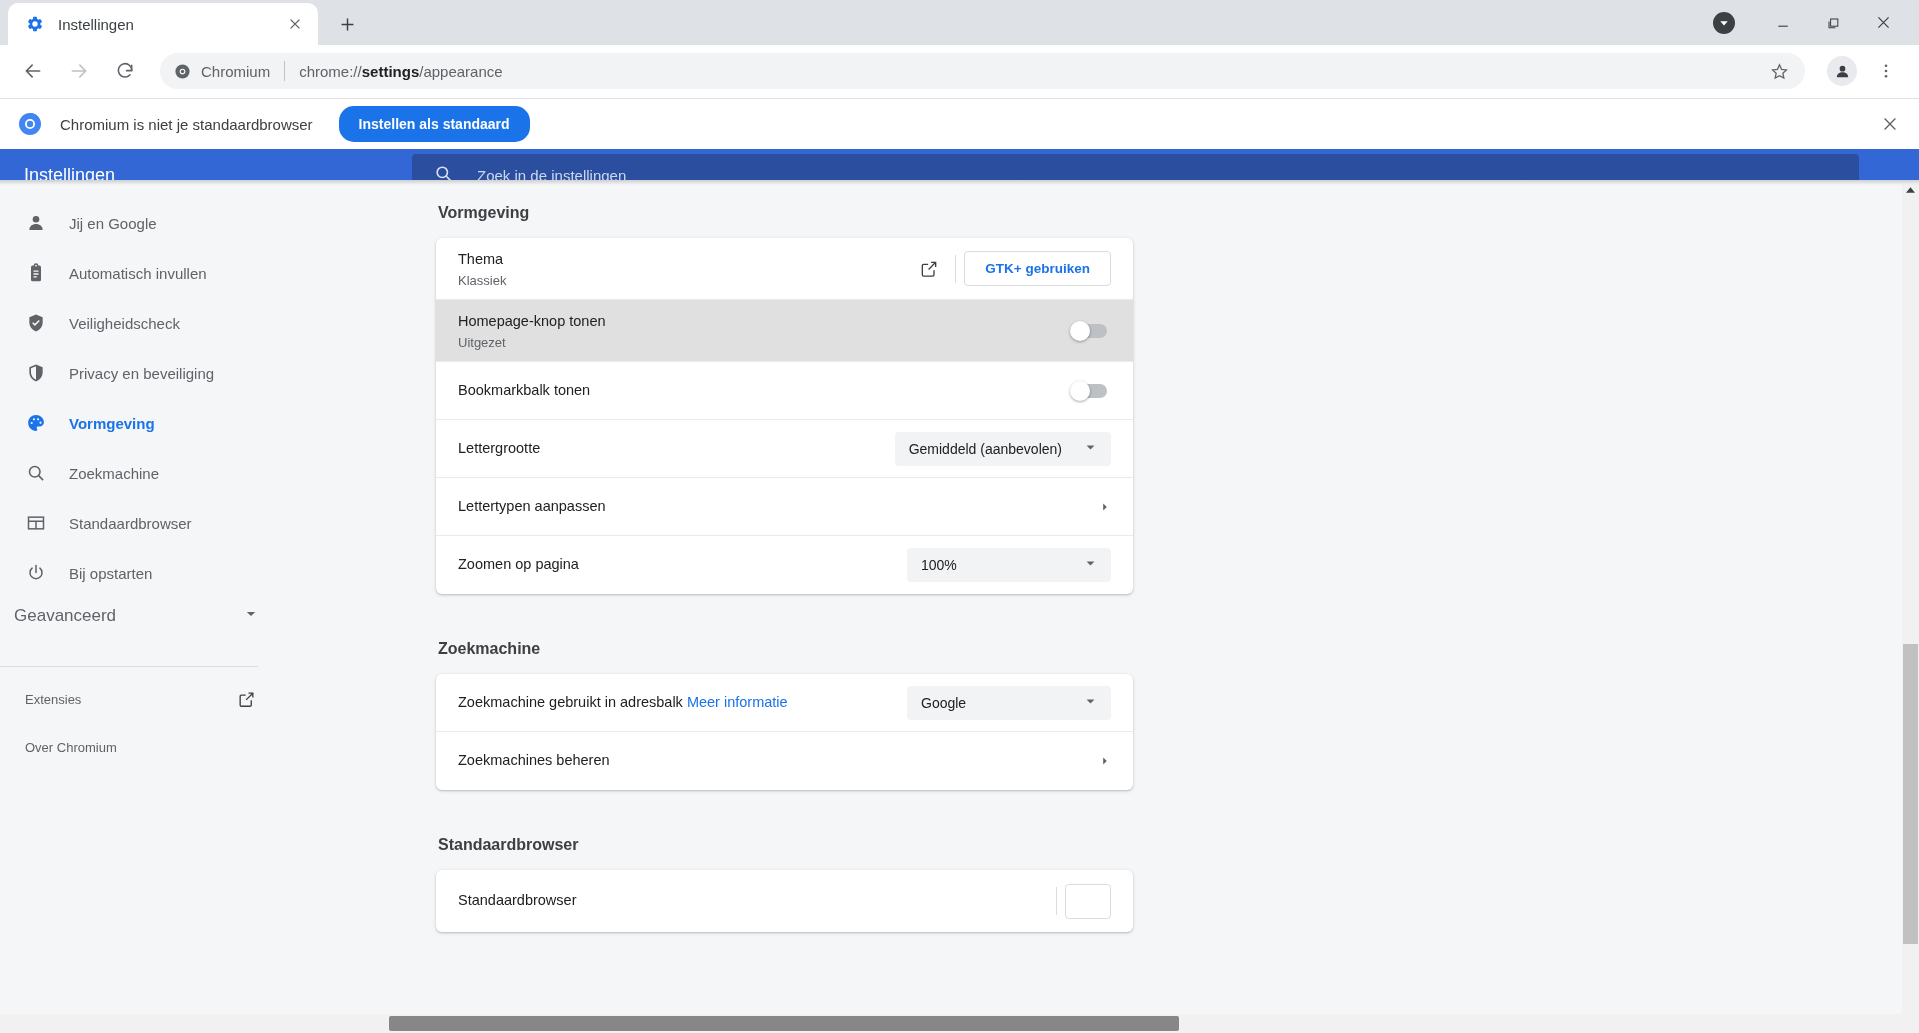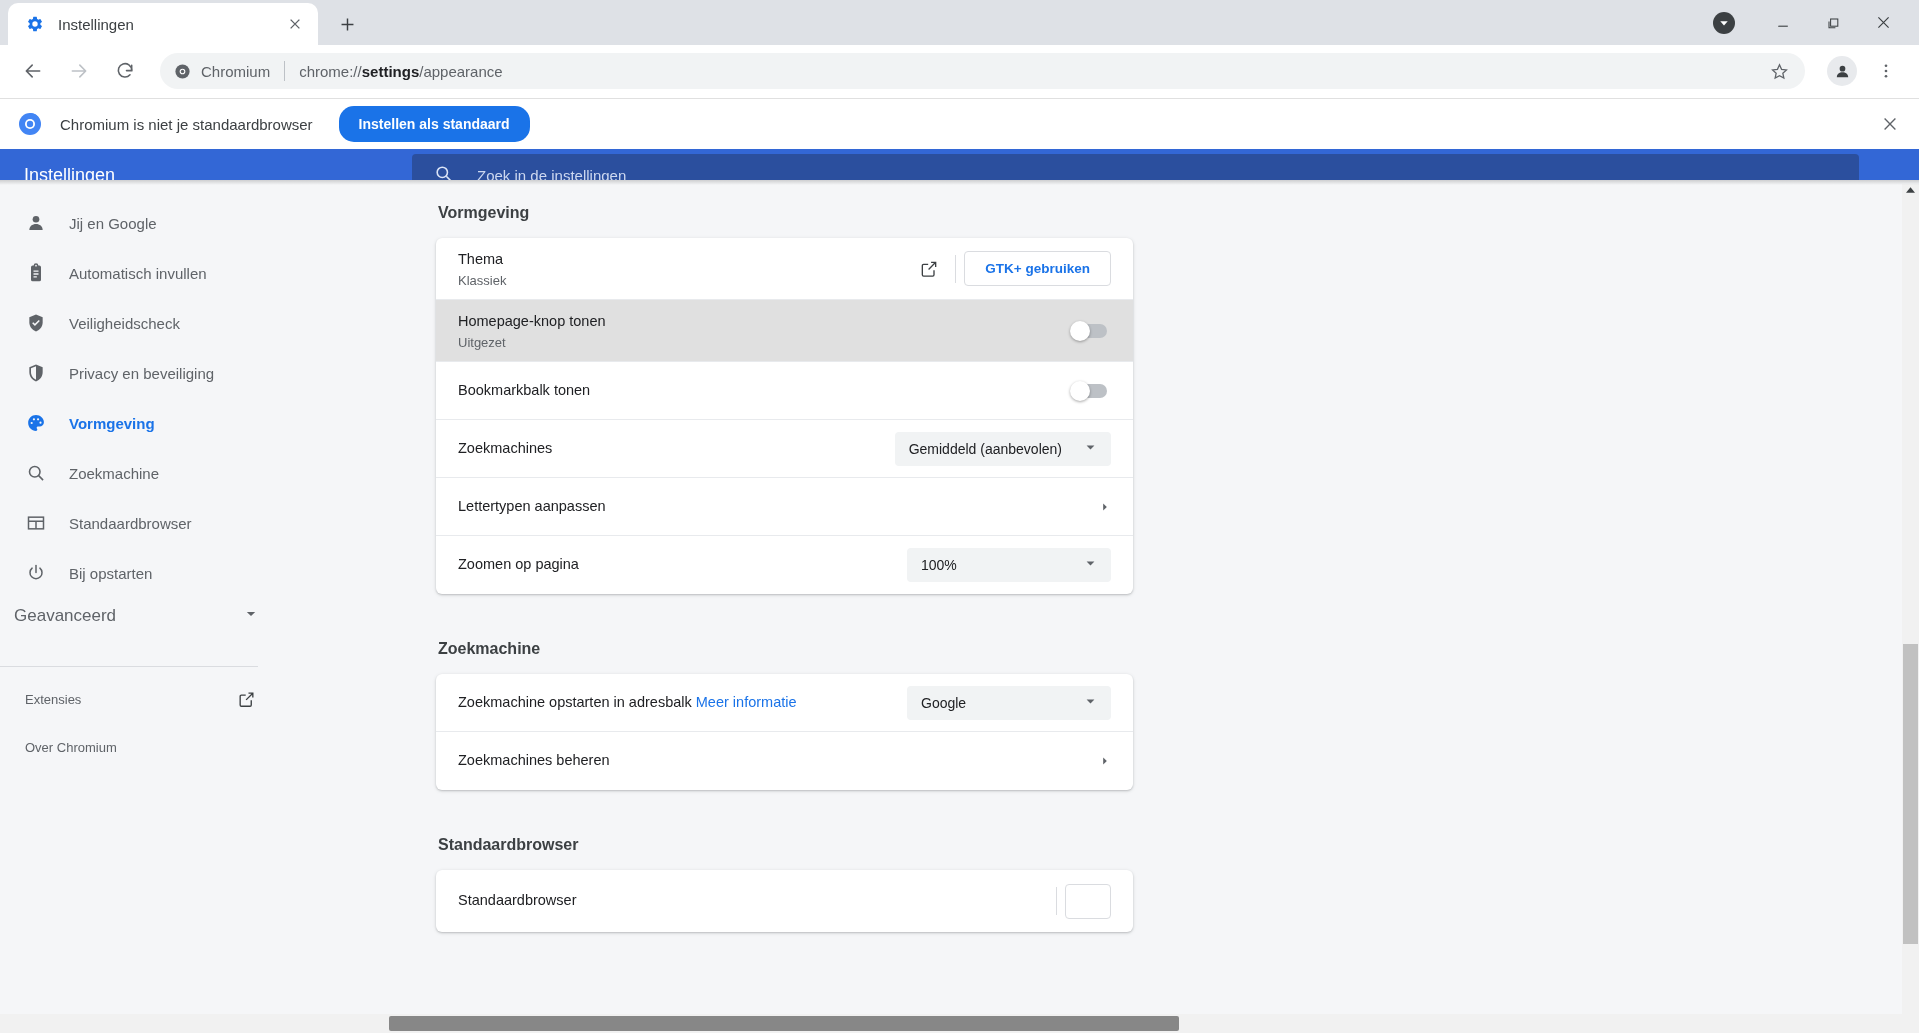--- a/index.html
+++ b/index.html
@@ -648,21 +648,21 @@
           <div class="row-text">
             <div class="row-label">Bookmarkbalk tonen</div>
           </div>
           <span class="toggle">
               <span class="knob"></span>
             </span>
         </div>
 
         <div class="row">
           <div class="row-text">
-            <div class="row-label">Zoekmachines</div>
+            <div class="row-label">Lettergrootte</div>
           </div>
           <span class="select">
             <span>Gemiddeld (aanbevolen)</span>
             <span class="caret">
               <svg viewBox="0 0 20 20" width="13" height="13" fill="#5f6368">
                   <path d="M4 7 L10 13 L16 7 Z"></path>
                 </svg>
             </span>
           </span>
         </div>
@@ -691,21 +691,21 @@
             </span>
           </span>
         </div>
       </div>
 
       <h2 class="sec-title spaced">Zoekmachine</h2>
       <div class="card">
 
         <div class="row">
           <div class="row-text">
-            <div class="row-label"><span>Zoekmachine opstarten in adresbalk</span> <span class="row-link">Meer informatie</span></div>
+            <div class="row-label"><span>Zoekmachine gebruikt in adresbalk</span> <span class="row-link">Meer informatie</span></div>
           </div>
           <span class="select">
             <span>Google</span>
             <span class="caret">
               <svg viewBox="0 0 20 20" width="13" height="13" fill="#5f6368">
                   <path d="M4 7 L10 13 L16 7 Z"></path>
                 </svg>
             </span>
           </span>
         </div>

